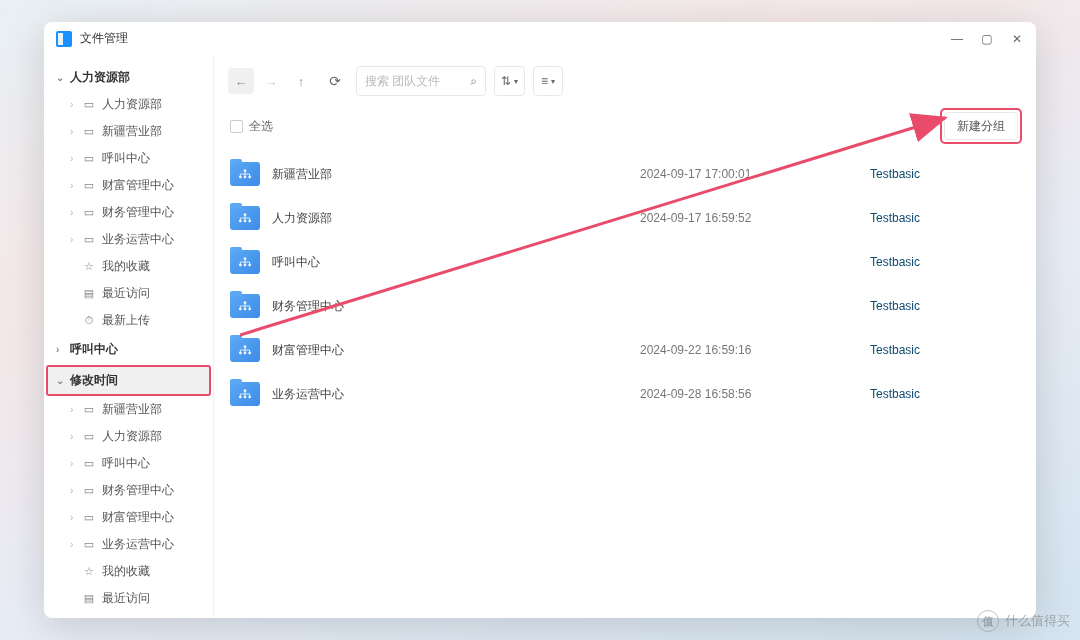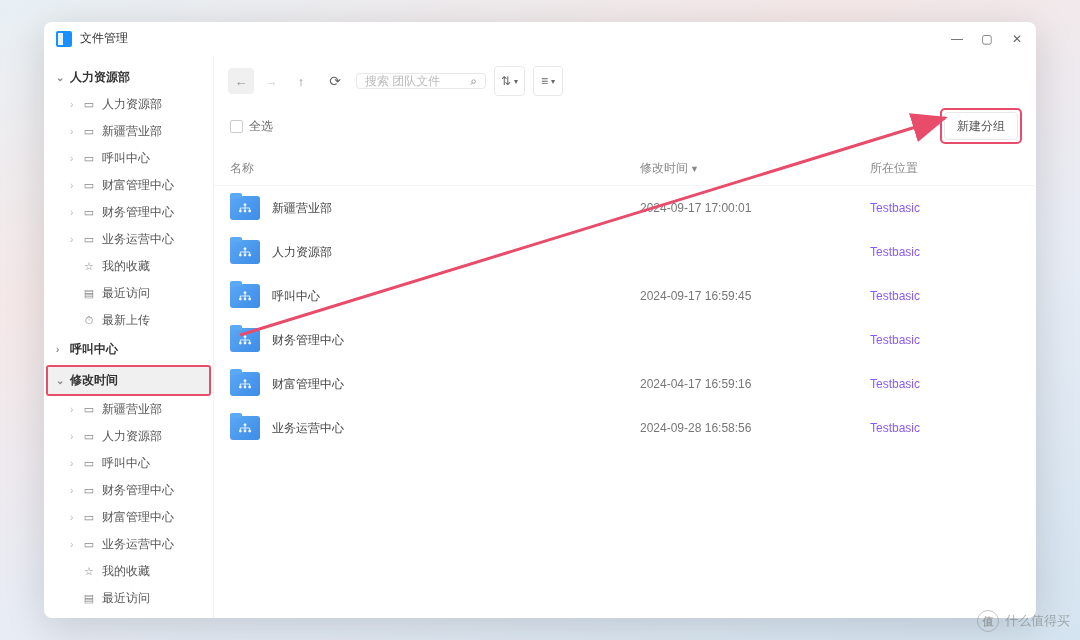--- a/index.html
+++ b/index.html
@@ -21,41 +21,41 @@
 .tree-item .ico{width:14px;margin-right:6px;color:#888;font-size:11px;text-align:center}
 .highlight-box{border:2px solid #e94b6a;border-radius:3px;margin:0 -2px}
 .main{flex:1;display:flex;flex-direction:column;overflow:hidden}
 .toolbar{display:flex;align-items:center;padding:10px 14px;gap:8px}
 .navbtns{display:flex;gap:4px}
 .navbtn{width:26px;height:26px;display:flex;align-items:center;justify-content:center;border-radius:4px;color:#888;cursor:pointer;font-size:13px}
 .navbtn.disabled{color:#ccc}
 .navbtn.bg{background:#f0f0f0}
 .breadcrumb{flex:1;height:30px;border:1px solid #e8e8e8;border-radius:4px;display:flex;align-items:center;padding:0 10px;font-size:12px;color:#555;margin:0 8px}
 .refresh{width:26px;height:26px;display:flex;align-items:center;justify-content:center;color:#666;cursor:pointer;font-size:14px}
-.searchbox{width:130px;height:16px;border:1px solid #e8e8e8;border-radius:4px;display:flex;align-items:center;padding:0 8px;font-size:12px;color:#bbb}
+.searchbox{width:130px;height:30px;border:1px solid #e8e8e8;border-radius:4px;display:flex;align-items:center;padding:0 8px;font-size:12px;color:#bbb}
 .searchbox .sicon{margin-left:auto;color:#888}
 .toolbtn{height:30px;min-width:30px;border:1px solid #e8e8e8;border-radius:4px;display:flex;align-items:center;justify-content:center;padding:0 6px;color:#666;cursor:pointer;font-size:12px;gap:3px}
 .actionbar{display:flex;align-items:center;padding:4px 16px 10px}
 .checkbox{width:13px;height:13px;border:1px solid #ccc;border-radius:2px;margin-right:6px}
 .selectall{font-size:12px;color:#666}
 .new-group-btn{margin-left:auto;height:28px;padding:0 12px;border:1px solid #e8e8e8;border-radius:4px;font-size:12px;color:#555;cursor:pointer;display:flex;align-items:center}
 .highlight-btn{border:2px solid #e94b6a;border-radius:5px;margin:-2px -2px -2px auto;padding:2px}
 .table-head{display:flex;padding:8px 16px;font-size:12px;color:#888;border-bottom:1px solid #f5f5f5}
 .col-name{flex:1}
 .col-time{width:230px}
 .col-loc{width:150px}
 .sort-ind{font-size:9px;margin-left:2px}
 .rows{flex:1;overflow-y:auto}
 .row{display:flex;align-items:center;padding:10px 16px;font-size:12px;color:#555}
 .folder-icon{width:30px;height:24px;background:linear-gradient(135deg,#5ba8f5,#3d8ce8);border-radius:3px;margin-right:12px;position:relative;display:flex;align-items:center;justify-content:center}
 .folder-icon::before{content:"";position:absolute;top:-3px;left:0;width:12px;height:5px;background:#5ba8f5;border-radius:2px 2px 0 0}
 .folder-icon svg{width:16px;height:12px}
 .row .name{flex:1;color:#444}
 .row .time{width:230px;color:#777}
-.row .loc{width:150px;color:#8b5cf6}
+.row .loc{width:150px;color:#0c4a6e}
 .arrow-annotation{position:absolute;pointer-events:none;z-index:100}
 .watermark{position:absolute;right:10px;bottom:8px;display:flex;align-items:center;gap:6px;opacity:.5;font-size:13px;color:#6a6a6a}
 .watermark .circ{width:22px;height:22px;border:1.5px solid #8a8a8a;border-radius:50%;display:flex;align-items:center;justify-content:center;font-size:11px;font-weight:600}
 </style>
 </head>
 <body>
 
 <div class="window">
   <div class="titlebar">
     <div class="app-icon"></div>
@@ -211,27 +211,20 @@
       </div>
 
       <div class="actionbar">
         <div class="checkbox"></div>
         <div class="selectall">全选</div>
         <div class="highlight-btn">
           <div class="new-group-btn" style="margin-left:0">新建分组</div>
         </div>
       </div>
 
-      <div class="table-head">
-        <div class="col-name">名称</div>
-        <div class="col-time">
-          <span>修改时间</span><span class="sort-ind">▼</span>
-        </div>
-        <div class="col-loc">所在位置</div>
-      </div>
 
       <div class="rows" id="rows">
           <div class="row">
             <div class="folder-icon">
               <svg viewBox="0 0 24 16">
                 <g fill="none" stroke="#fff" stroke-width="1.2">
                   <circle cx="12" cy="3" r="1.5" fill="#fff"></circle>
                   <line x1="12" y1="4.5" x2="12" y2="8"></line>
                   <line x1="5" y1="8" x2="19" y2="8"></line>
                   <line x1="5" y1="8" x2="5" y2="11"></line>
@@ -257,40 +250,40 @@
                   <line x1="5" y1="8" x2="5" y2="11"></line>
                   <line x1="12" y1="8" x2="12" y2="11"></line>
                   <line x1="19" y1="8" x2="19" y2="11"></line>
                   <circle cx="5" cy="12.5" r="1.5" fill="#fff"></circle>
                   <circle cx="12" cy="12.5" r="1.5" fill="#fff"></circle>
                   <circle cx="19" cy="12.5" r="1.5" fill="#fff"></circle>
                 </g>
               </svg>
             </div>
             <div class="name">人力资源部</div>
+            <div class="time">2024-09-17 16:59:52</div>
             <div class="loc">Testbasic</div>
           </div>
           <div class="row">
             <div class="folder-icon">
               <svg viewBox="0 0 24 16">
                 <g fill="none" stroke="#fff" stroke-width="1.2">
                   <circle cx="12" cy="3" r="1.5" fill="#fff"></circle>
                   <line x1="12" y1="4.5" x2="12" y2="8"></line>
                   <line x1="5" y1="8" x2="19" y2="8"></line>
                   <line x1="5" y1="8" x2="5" y2="11"></line>
                   <line x1="12" y1="8" x2="12" y2="11"></line>
                   <line x1="19" y1="8" x2="19" y2="11"></line>
                   <circle cx="5" cy="12.5" r="1.5" fill="#fff"></circle>
                   <circle cx="12" cy="12.5" r="1.5" fill="#fff"></circle>
                   <circle cx="19" cy="12.5" r="1.5" fill="#fff"></circle>
                 </g>
               </svg>
             </div>
             <div class="name">呼叫中心</div>
-            <div class="time">2024-09-17 16:59:45</div>
             <div class="loc">Testbasic</div>
           </div>
           <div class="row">
             <div class="folder-icon">
               <svg viewBox="0 0 24 16">
                 <g fill="none" stroke="#fff" stroke-width="1.2">
                   <circle cx="12" cy="3" r="1.5" fill="#fff"></circle>
                   <line x1="12" y1="4.5" x2="12" y2="8"></line>
                   <line x1="5" y1="8" x2="19" y2="8"></line>
                   <line x1="5" y1="8" x2="5" y2="11"></line>
@@ -315,21 +308,21 @@
                   <line x1="5" y1="8" x2="5" y2="11"></line>
                   <line x1="12" y1="8" x2="12" y2="11"></line>
                   <line x1="19" y1="8" x2="19" y2="11"></line>
                   <circle cx="5" cy="12.5" r="1.5" fill="#fff"></circle>
                   <circle cx="12" cy="12.5" r="1.5" fill="#fff"></circle>
                   <circle cx="19" cy="12.5" r="1.5" fill="#fff"></circle>
                 </g>
               </svg>
             </div>
             <div class="name">财富管理中心</div>
-            <div class="time">2024-04-17 16:59:16</div>
+            <div class="time">2024-09-22 16:59:16</div>
             <div class="loc">Testbasic</div>
           </div>
           <div class="row">
             <div class="folder-icon">
               <svg viewBox="0 0 24 16">
                 <g fill="none" stroke="#fff" stroke-width="1.2">
                   <circle cx="12" cy="3" r="1.5" fill="#fff"></circle>
                   <line x1="12" y1="4.5" x2="12" y2="8"></line>
                   <line x1="5" y1="8" x2="19" y2="8"></line>
                   <line x1="5" y1="8" x2="5" y2="11"></line>

